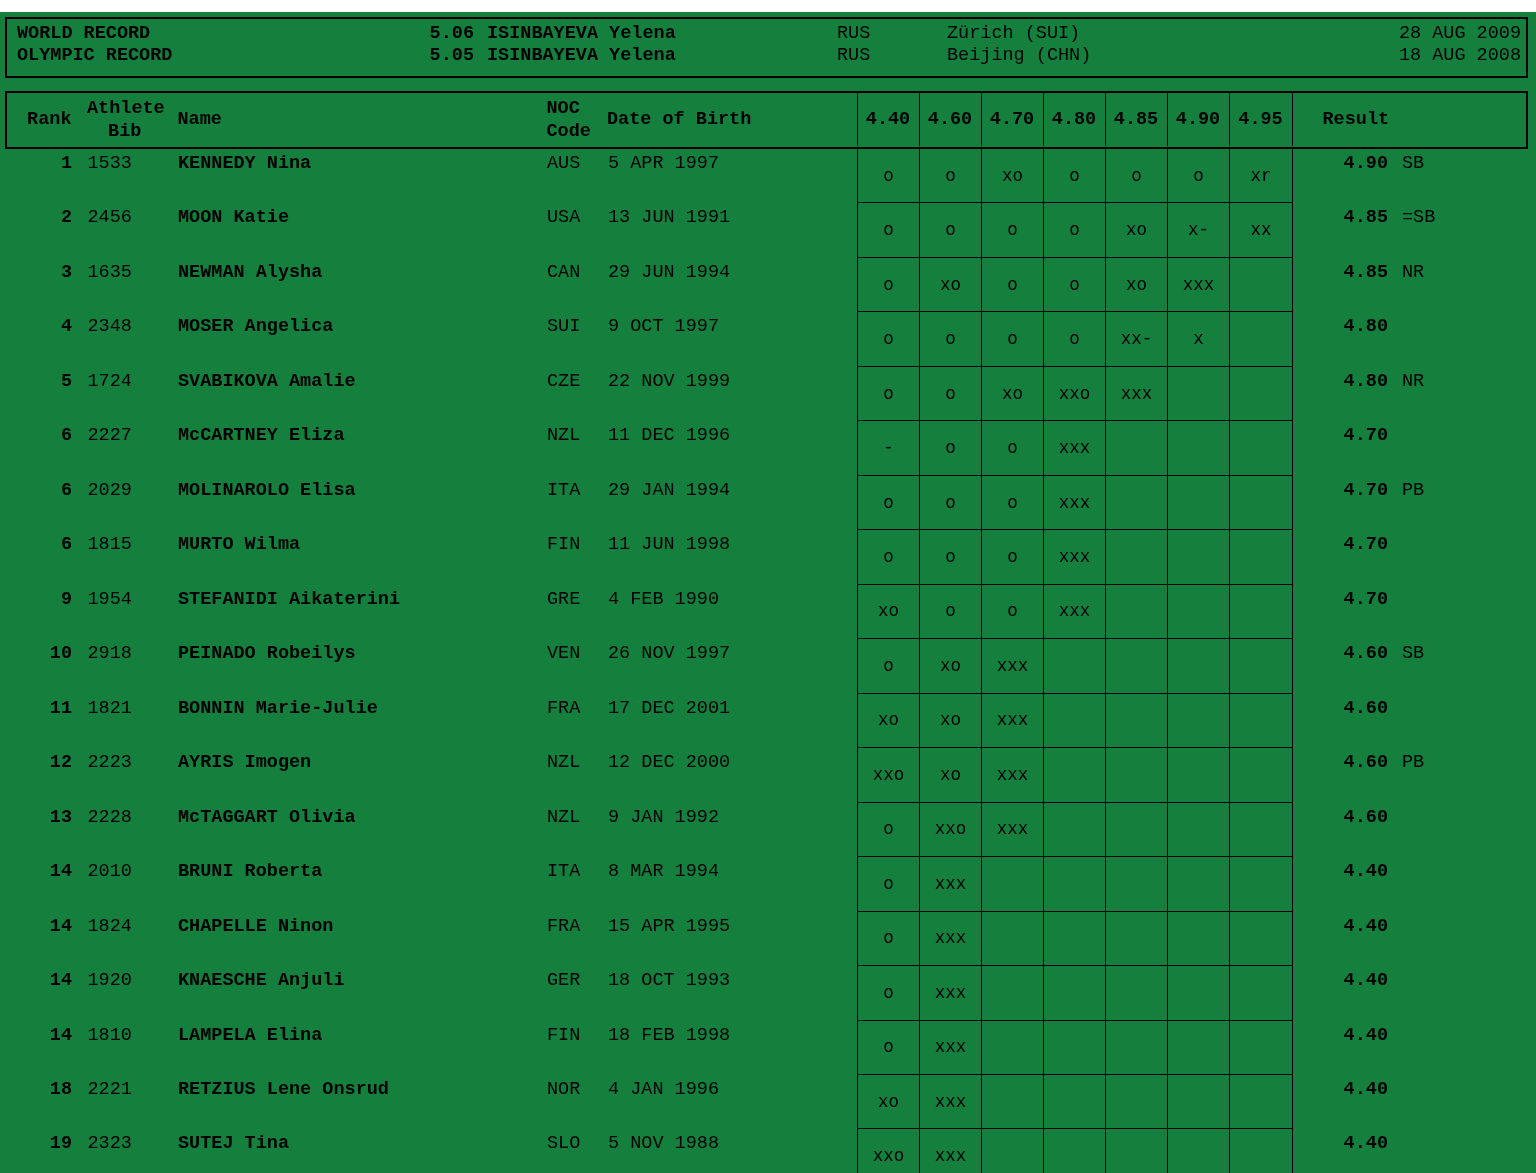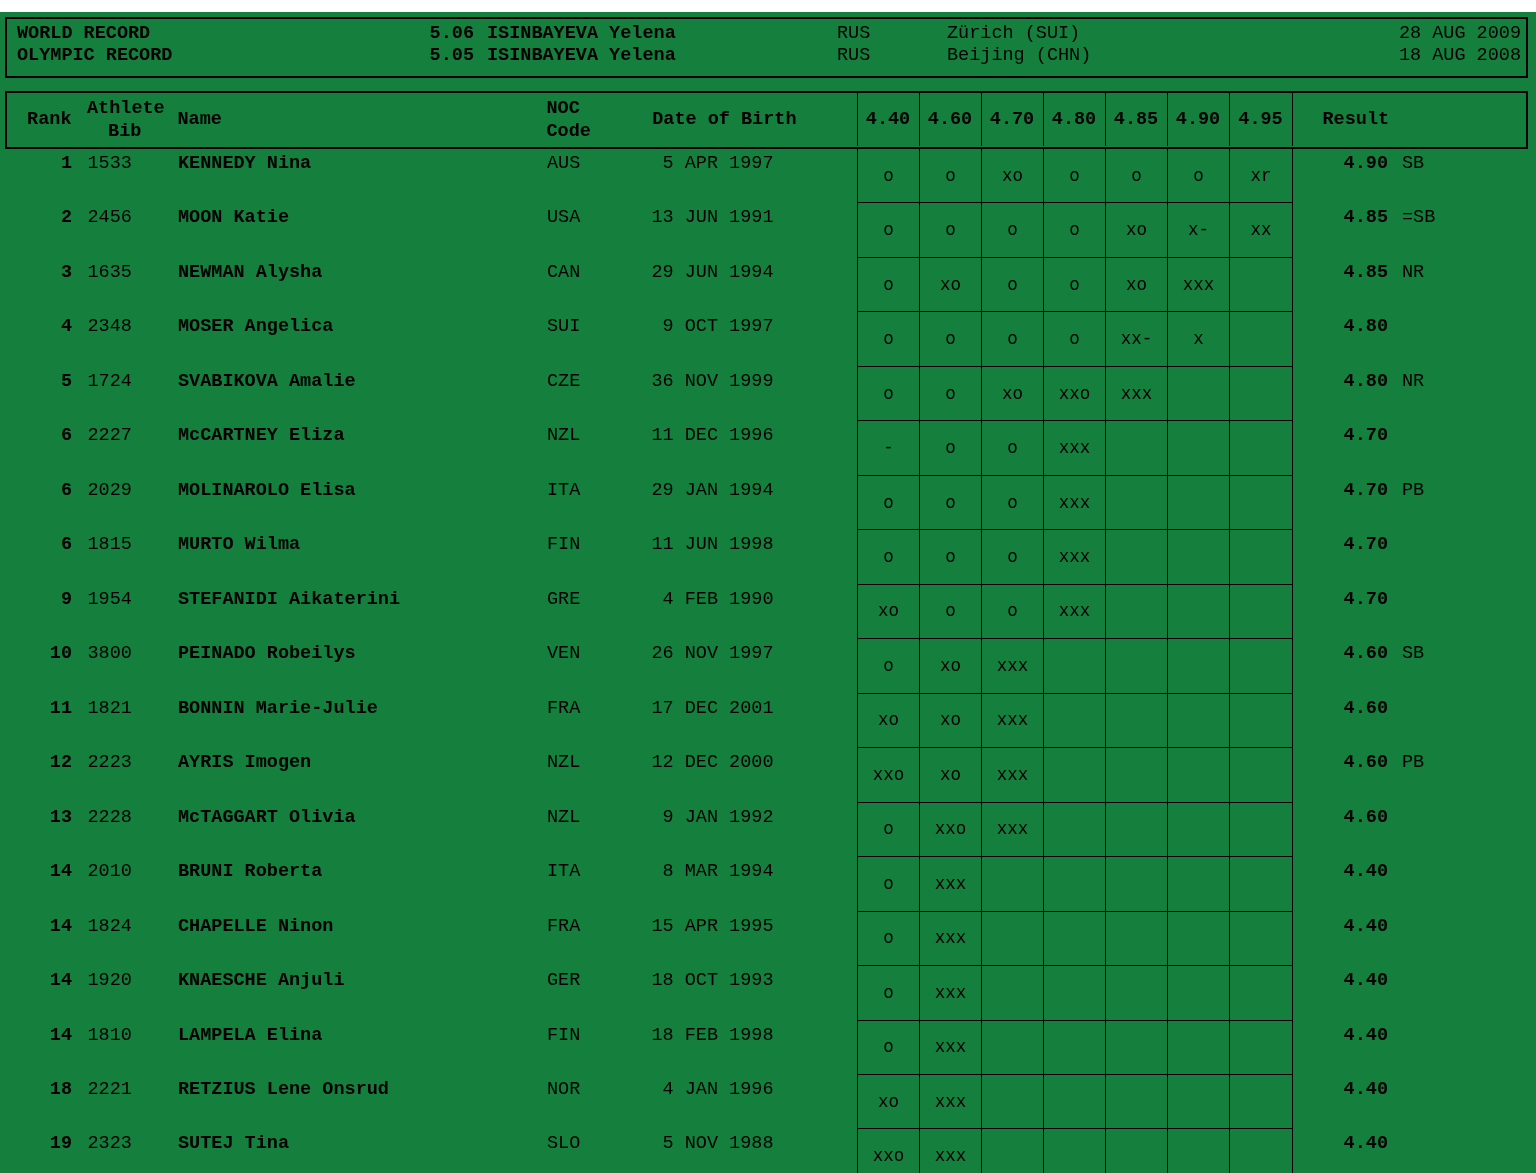--- a/index.html
+++ b/index.html
@@ -40,21 +40,21 @@
     box-sizing: border-box;
     font-weight: bold;
     font-size: 18.5px;
   }
   .table-header .single { position: absolute; top: 17px; line-height: 19px; }
   .table-header .duo    { position: absolute; top: 4px;  line-height: 23px; }
   .h-rank { left: 0;      width: 64.5px;  text-align: right; }
   .h-bib  { left: 80px;   width: 75.5px;  text-align: center; }
   .h-name { left: 170.5px; }
   .h-noc  { left: 539.5px; }
-  .h-dob  { left: 600px;  width: 189.5px; text-align: right; }
+  .h-dob  { left: 600px;  width: 189.5px; text-align: left; }
   .h-result { left: 1315.5px; }
   .header-grid {
     position: absolute;
     left: 849.5px; top: 0;
     width: 436px; height: 53px;
     box-sizing: border-box;
     border-left: 1.6px solid #000;
     border-right: 1.6px solid #000;
     display: grid;
     grid-template-columns: repeat(7, 1fr);
@@ -66,21 +66,21 @@
   .header-grid .h-cell:last-child { border-right: none; }
 
   
   .table-body { position: absolute; left: 5px; top: 137px; width: 1523px; }
   .row { position: relative; height: 54.47px; font-size: 18.5px; }
   .toptext { position: absolute; top: 0; padding-top: 5px; line-height: 19px; white-space: nowrap; }
   .c-rank   { left: 2.5px;   width: 64.5px;  text-align: right; font-weight: bold; }
   .c-bib    { left: 82.5px;  width: 75.5px;  text-align: left; }
   .c-name   { left: 173px;   font-weight: bold; }
   .c-noc    { left: 542px; text-align: right; }
-  .c-dob    { left: 579px; width: 189.5px; text-align: right; }
+  .c-dob    { left: 603px; width: 189.5px; text-align: left; }
   .c-result { left: 1303px;  width: 80px;    text-align: right; font-weight: bold; }
   .c-note   { left: 1397px; }
   .attempts {
     position: absolute;
     left: 852px; top: 0;
     width: 436px; height: 100%;
     box-sizing: border-box;
     border-left: 1.6px solid #000;
     border-right: 1.6px solid #000;
     border-bottom: 1.6px solid #000;
@@ -217,21 +217,21 @@
       </div>
       <span class="toptext c-result">4.80</span>
       <span class="toptext c-note"></span>
     </div>
 
     <div class="row">
       <span class="toptext c-rank">5</span>
       <span class="toptext c-bib">1724</span>
       <span class="toptext c-name">SVABIKOVA Amalie</span>
       <span class="toptext c-noc">CZE</span>
-      <span class="toptext c-dob">36 NOV 1999</span>
+      <span class="toptext c-dob">22 NOV 1999</span>
       <div class="attempts">
         <span class="attempt-cell">o</span>
         <span class="attempt-cell">o</span>
         <span class="attempt-cell">xo</span>
         <span class="attempt-cell">xxo</span>
         <span class="attempt-cell">xxx</span>
         <span class="attempt-cell"></span>
         <span class="attempt-cell"></span>
       </div>
       <span class="toptext c-result">4.80</span>
@@ -309,21 +309,21 @@
         <span class="attempt-cell"></span>
         <span class="attempt-cell"></span>
         <span class="attempt-cell"></span>
       </div>
       <span class="toptext c-result">4.70</span>
       <span class="toptext c-note"></span>
     </div>
 
     <div class="row">
       <span class="toptext c-rank">10</span>
-      <span class="toptext c-bib">3800</span>
+      <span class="toptext c-bib">2918</span>
       <span class="toptext c-name">PEINADO Robeilys</span>
       <span class="toptext c-noc">VEN</span>
       <span class="toptext c-dob">26 NOV 1997</span>
       <div class="attempts">
         <span class="attempt-cell">o</span>
         <span class="attempt-cell">xo</span>
         <span class="attempt-cell">xxx</span>
         <span class="attempt-cell"></span>
         <span class="attempt-cell"></span>
         <span class="attempt-cell"></span>

